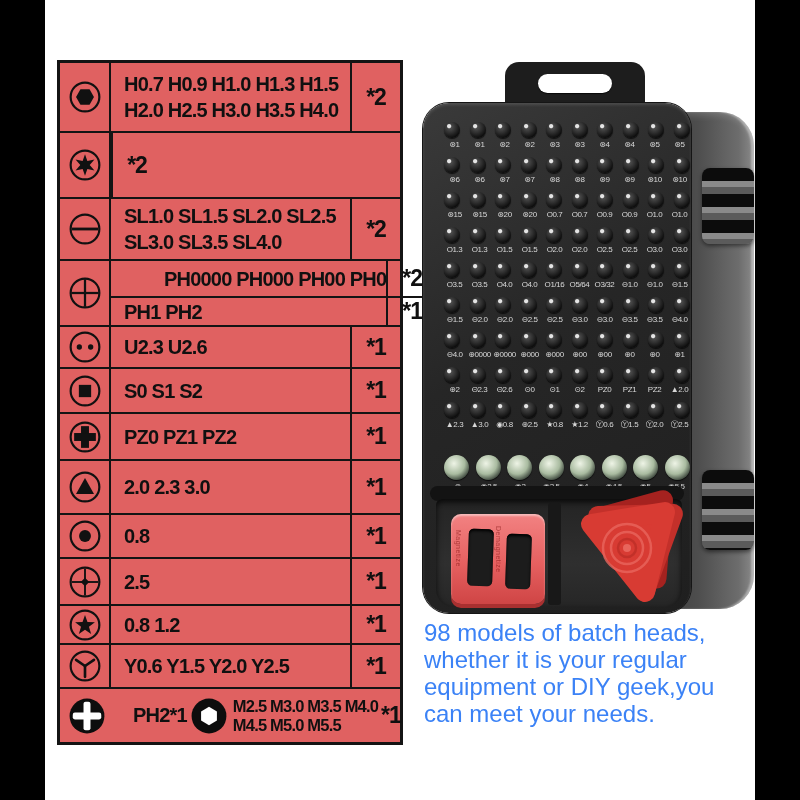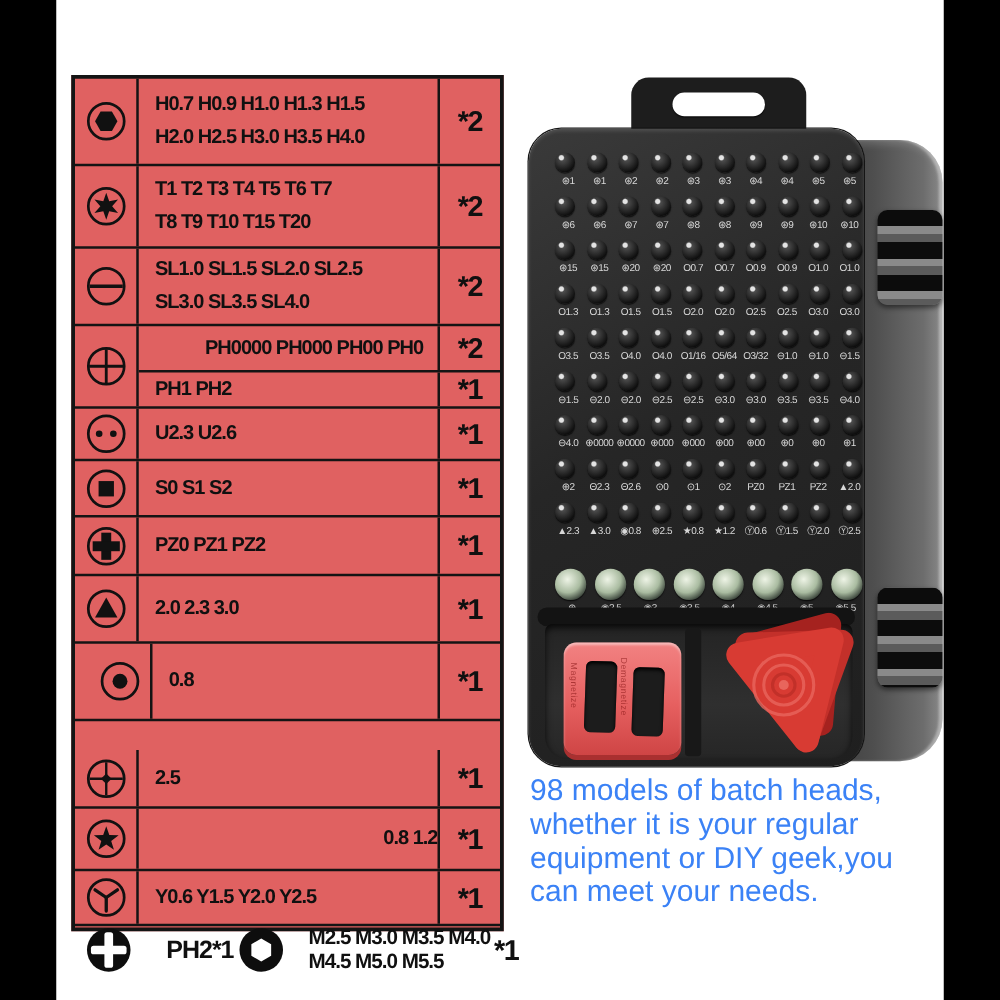--- a/index.html
+++ b/index.html
@@ -11,32 +11,32 @@
   
   #spec-table{position:absolute;left:57px;top:60px;width:346px;height:685px;
     background:#e06161;border:3px solid #141414;box-sizing:border-box;
     display:flex;flex-direction:column;}
   #t-rows{display:flex;flex-direction:column;}
   .t-row{display:flex;flex:none;border-bottom:2px solid #141414;box-sizing:border-box;}
   .t-icon{width:51px;flex:none;border-right:2px solid #141414;display:flex;
     align-items:center;justify-content:center;box-sizing:border-box;}
   .t-main{flex:1;display:flex;flex-direction:column;justify-content:center;
     padding-left:13px;overflow:hidden;}
-  .t-line{font-weight:700;font-size:16px;letter-spacing:-0.8px;line-height:26px;
+  .t-line{font-weight:700;font-size:20px;letter-spacing:-0.8px;line-height:26px;
     color:#101010;white-space:nowrap;}
   .t-qty{width:50px;flex:none;border-left:2px solid #141414;display:flex;align-items:center;
     justify-content:center;font-weight:700;font-size:23px;color:#101010;
     letter-spacing:-1px;box-sizing:border-box;}
   .t-split{flex:1;display:flex;flex-direction:column;}
   .t-sub{display:flex;box-sizing:border-box;}
   .t-sub.first{border-bottom:2px solid #141414;flex:1.3;padding-left:40px;}
   .t-sub.second{flex:1;}
   .t-footer{flex:1;display:flex;align-items:center;padding:0 8px 0 8px;gap:3px;}
   .t-footer .f-label{font-weight:700;font-size:20px;letter-spacing:-0.8px;color:#101010;white-space:nowrap;margin-left:24px;}
-  .t-footer .f-mlines{display:flex;flex-direction:column;justify-content:flex-end;margin-left:16px;}
+  .t-footer .f-mlines{display:flex;flex-direction:column;justify-content:flex-end;margin-left:2px;}
   .t-footer .f-mline{font-weight:700;font-size:16.5px;letter-spacing:-0.8px;line-height:19px;color:#101010;white-space:nowrap;}
   .t-footer .f-qty{margin-left:auto;font-weight:700;font-size:23px;letter-spacing:-1px;color:#101010;padding-right:2px;}
   .t-icon svg,.t-footer svg{display:block;}
 
   
   .ph{position:absolute;}
   #hook{left:505px;top:62px;width:140px;height:54px;background:#1d1d1d;
     border-radius:14px 14px 2px 2px;}
   #hook .hole{position:absolute;left:33px;top:12px;width:74px;height:19px;background:#fff;border-radius:10px;}
   #lid{left:653px;top:112px;width:101px;height:497px;z-index:1;
@@ -109,24 +109,20 @@
           </div>
           <div class="t-qty">*2</div>
         </div>
         <div class="t-row" style="height: 66px;">
           <div class="t-icon">
             <svg width="34" height="34" viewBox="0 0 36 36">
               <circle cx="18" cy="18" r="15.2" fill="none" stroke="#111" stroke-width="2.3"></circle>
               <polygon points="18,6.5 20.5,13.7 28,12.3 23,18 28,23.8 20.5,22.3 18,29.5 15.5,22.3 8,23.8 13,18 8,12.3 15.5,13.7" fill="#111"></polygon>
             </svg>
           </div>
-          <div class="t-main">
-            <div class="t-line">T1 T2 T3 T4 T5 T6 T7</div>
-            <div class="t-line">T8 T9 T10 T15 T20</div>
-          </div>
           <div class="t-qty">*2</div>
         </div>
         <div class="t-row" style="height: 62px;">
           <div class="t-icon">
             <svg width="34" height="34" viewBox="0 0 36 36">
               <circle cx="18" cy="18" r="15.2" fill="none" stroke="#111" stroke-width="2.3"></circle>
               <line x1="4" y1="18" x2="32" y2="18" stroke="#111" stroke-width="3"></line>
             </svg>
           </div>
           <div class="t-main">
@@ -201,47 +197,47 @@
             <svg width="34" height="34" viewBox="0 0 36 36">
               <circle cx="18" cy="18" r="15.2" fill="none" stroke="#111" stroke-width="2.3"></circle>
               <polygon points="18,8.5 27.5,25.5 8.5,25.5" fill="#111"></polygon>
             </svg>
           </div>
           <div class="t-main">
             <div class="t-line">2.0 2.3 3.0</div>
           </div>
           <div class="t-qty">*1</div>
         </div>
-        <div class="t-row" style="height: 62px; padding-left: 11px;">
+        <div class="t-row" style="height: 44px;">
           <div class="t-icon">
             <svg width="34" height="34" viewBox="0 0 36 36">
               <circle cx="18" cy="18" r="15.2" fill="none" stroke="#111" stroke-width="2.3"></circle>
               <circle cx="18" cy="18" r="6.3" fill="#111"></circle>
             </svg>
           </div>
           <div class="t-main">
             <div class="t-line">0.8</div>
           </div>
           <div class="t-qty">*1</div>
         </div>
-        <div class="t-row" style="height: 47px; margin-top: 23px;">
+        <div class="t-row" style="height: 47px;">
           <div class="t-icon">
             <svg width="34" height="34" viewBox="0 0 36 36">
               <circle cx="18" cy="18" r="15.2" fill="none" stroke="#111" stroke-width="2.3"></circle>
               <line x1="18" y1="4" x2="18" y2="32" stroke="#111" stroke-width="2"></line>
               <line x1="4" y1="18" x2="32" y2="18" stroke="#111" stroke-width="2"></line>
               <polygon points="18,13.5 22.5,18 18,22.5 13.5,18" fill="#111"></polygon>
             </svg>
           </div>
           <div class="t-main">
             <div class="t-line">2.5</div>
           </div>
           <div class="t-qty">*1</div>
         </div>
-        <div class="t-row" style="height: 50px; text-align: right;">
+        <div class="t-row" style="height: 39px;">
           <div class="t-icon">
             <svg width="34" height="34" viewBox="0 0 36 36">
               <circle cx="18" cy="18" r="15.2" fill="none" stroke="#111" stroke-width="2.3"></circle>
               <polygon points="18,7.5 20.6,14.9 28.5,15.1 22.2,19.9 24.5,27.4 18,22.9 11.5,27.4 13.8,19.9 7.5,15.1 15.4,14.9" fill="#111"></polygon>
             </svg>
           </div>
           <div class="t-main">
             <div class="t-line">0.8 1.2</div>
           </div>
           <div class="t-qty">*1</div>

